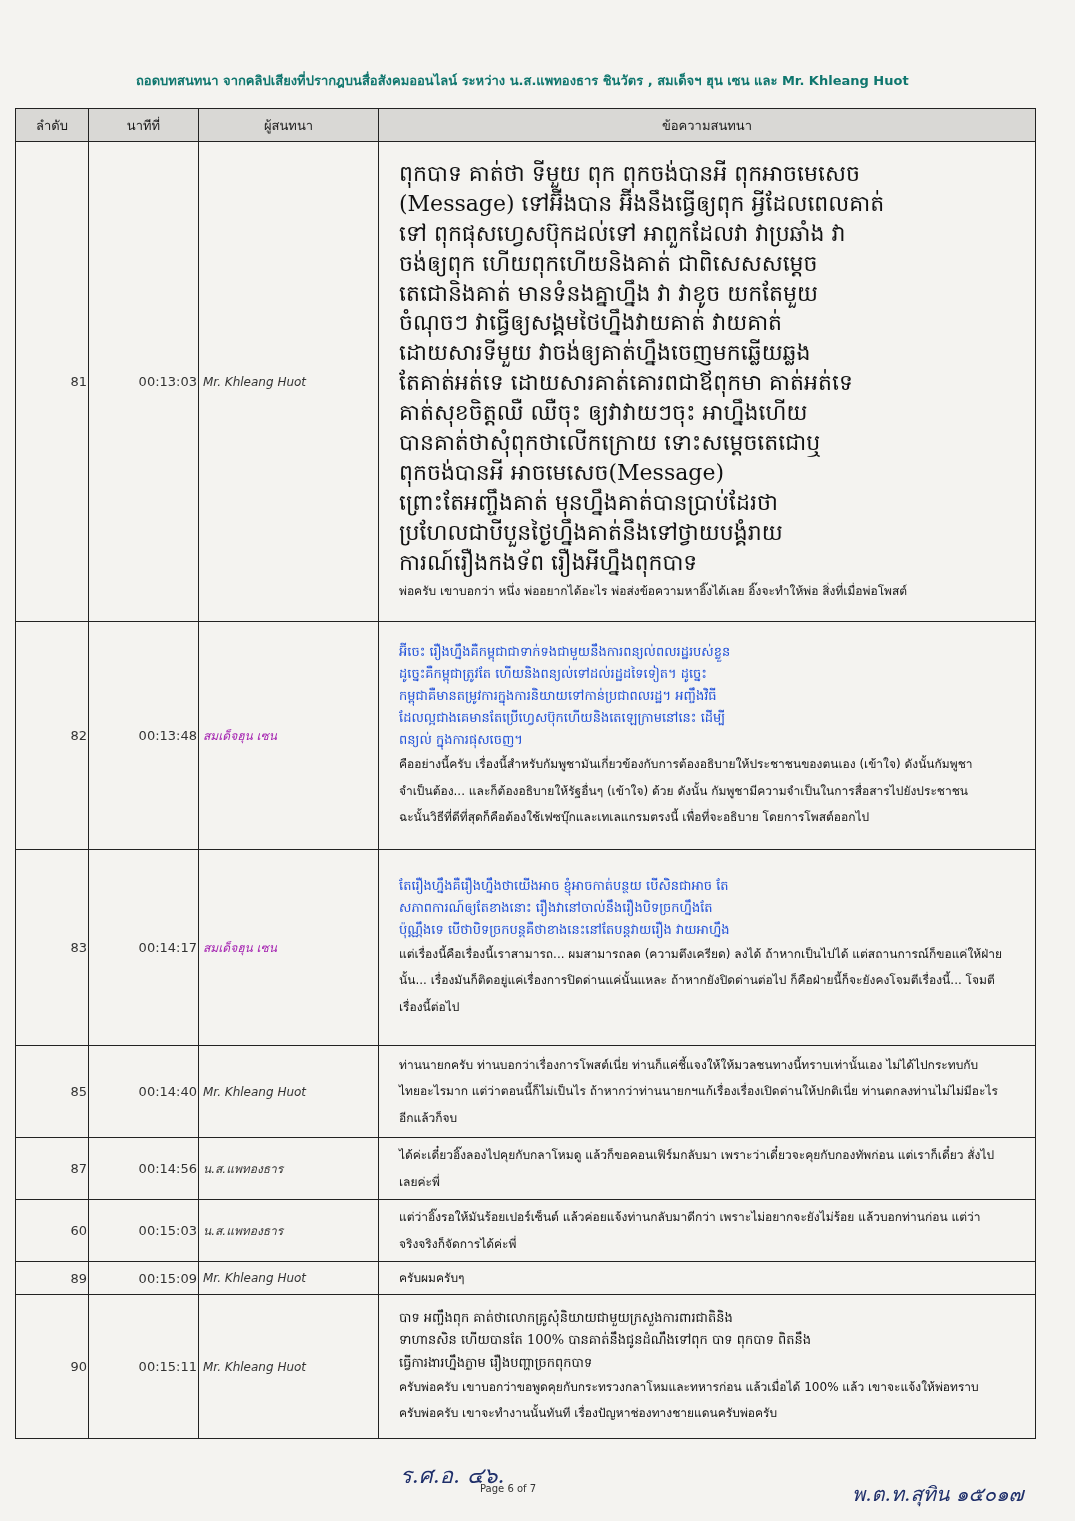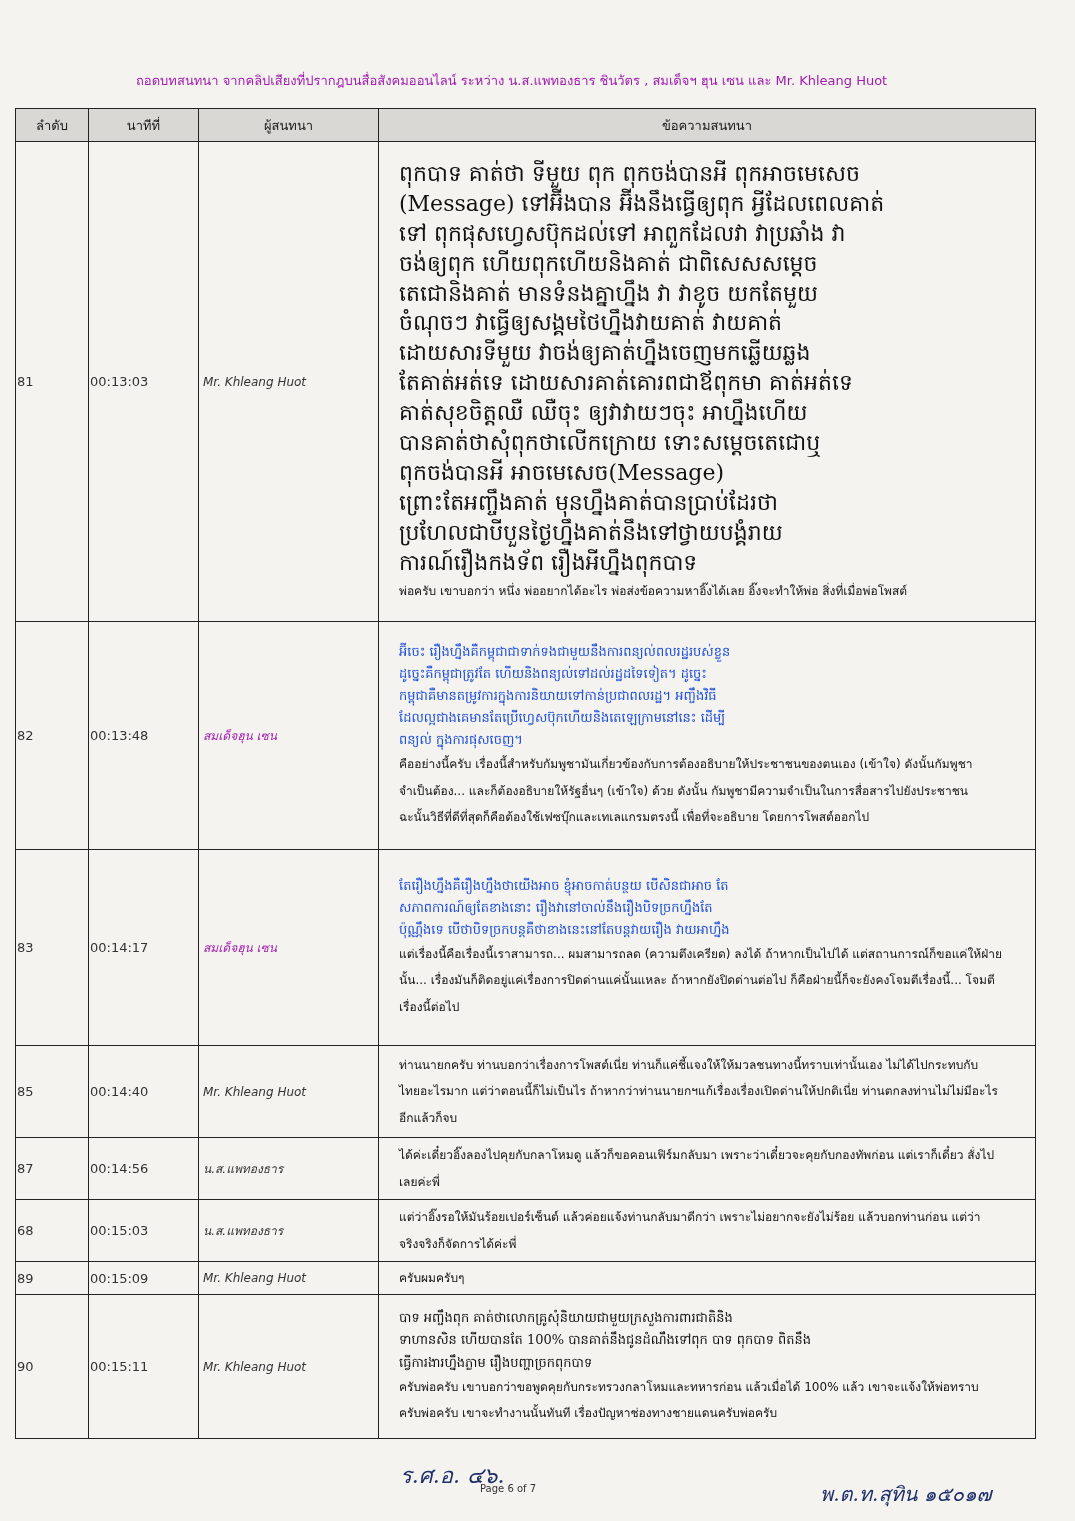--- a/index.html
+++ b/index.html
@@ -6,56 +6,57 @@
     body {
       width: 1075px; height: 1521px;
       background: #f4f3f0;
       font-family: "DejaVu Sans", sans-serif;
       color: #1a1a1a;
       position: relative;
       overflow: hidden;
     }
     .page-title {
       position: absolute; left: 136px; top: 70px; width: 790px;
-      font-size: 13px; color: #a21caf; white-space: nowrap;
+      font-size: 13px; color: #0f766e; white-space: nowrap;
       font-family: "DejaVu Sans", sans-serif;
+      font-weight: bold;
     }
     table.transcript {
       position: absolute; left: 15px; top: 108px;
       width: 1020px;
       border-collapse: collapse;
       table-layout: fixed;
       font-size: 12px;
       border-radius: 14px;
     }
     table.transcript th, table.transcript td {
       border: 1.5px solid #222;
       vertical-align: middle;
     }
     table.transcript th {
       background: #d9d8d5;
       font-weight: normal;
       height: 30px;
       font-size: 13px;
     }
-    td.num, td.time { text-align: left; font-family: "DejaVu Sans", sans-serif; font-size: 13px; color: #333; }
+    td.num, td.time { text-align: right; font-family: "DejaVu Sans", sans-serif; font-size: 13px; color: #333; }
     td.speaker { padding-left: 4px; font-size: 12px; color: #333; font-style: italic; }
     td.speaker.hun { color: #a21caf; }
     td.text { padding: 3px 20px; line-height: 1.9; font-size: 12px; }
     .khmer-big { font-size: 22px; line-height: 1.36; color: #111; font-family: "DejaVu Serif", serif; }
     .khmer-small { font-size: 13px; line-height: 1.7; color: #1d4ed8; font-family: "DejaVu Serif", serif; }
     .khmer-small.black { color: #111; }
     .thai { font-size: 12px; line-height: 2.2; color: #111; }
     .page-number {
       position: absolute; left: 480px; top: 1483px;
       font-size: 10px; color: #333;
     }
     .sig { position: absolute; font-family: "DejaVu Serif", serif; font-style: italic; color: #1f2f6a; }
     .sig-left { left: 400px; top: 1458px; font-size: 22px; }
-    .sig-right { left: 820px; top: 1478px; font-size: 20px; }
+    .sig-right { left: 852px; top: 1478px; font-size: 20px; }
   </style>
 </head>
 <body>
 
 <div class="page-title">ถอดบทสนทนา จากคลิปเสียงที่ปรากฎบนสื่อสังคมออนไลน์ ระหว่าง น.ส.แพทองธาร ชินวัตร , สมเด็จฯ ฮุน เซน และ Mr. Khleang Huot</div>
 
 <table class="transcript">
   <colgroup>
     <col style="width:73px">
     <col style="width:110px">
@@ -134,21 +135,21 @@
       <tr style="height: 62px;">
         <td class="num">87</td>
         <td class="time">00:14:56</td>
         <td class="speaker">น.ส.แพทองธาร</td>
         <td class="text">
           <div class="thai">ได้ค่ะเดี๋ยวอิ๊งลองไปคุยกับกลาโหมดู แล้วก็ขอคอนเฟิร์มกลับมา เพราะว่าเดี๋ยวจะคุยกับกองทัพก่อน แต่เราก็เดี๋ยว สั่งไป</div>
           <div class="thai">เลยค่ะพี่</div>
         </td>
       </tr>
       <tr style="height: 62px;">
-        <td class="num">68</td>
+        <td class="num">60</td>
         <td class="time">00:15:03</td>
         <td class="speaker">น.ส.แพทองธาร</td>
         <td class="text">
           <div class="thai">แต่ว่าอิ๊งรอให้มันร้อยเปอร์เซ็นต์ แล้วค่อยแจ้งท่านกลับมาดีกว่า เพราะไม่อยากจะยังไม่ร้อย แล้วบอกท่านก่อน แต่ว่า</div>
           <div class="thai">จริงจริงก็จัดการได้ค่ะพี่</div>
         </td>
       </tr>
       <tr style="height: 30px;">
         <td class="num">89</td>
         <td class="time">00:15:09</td>

